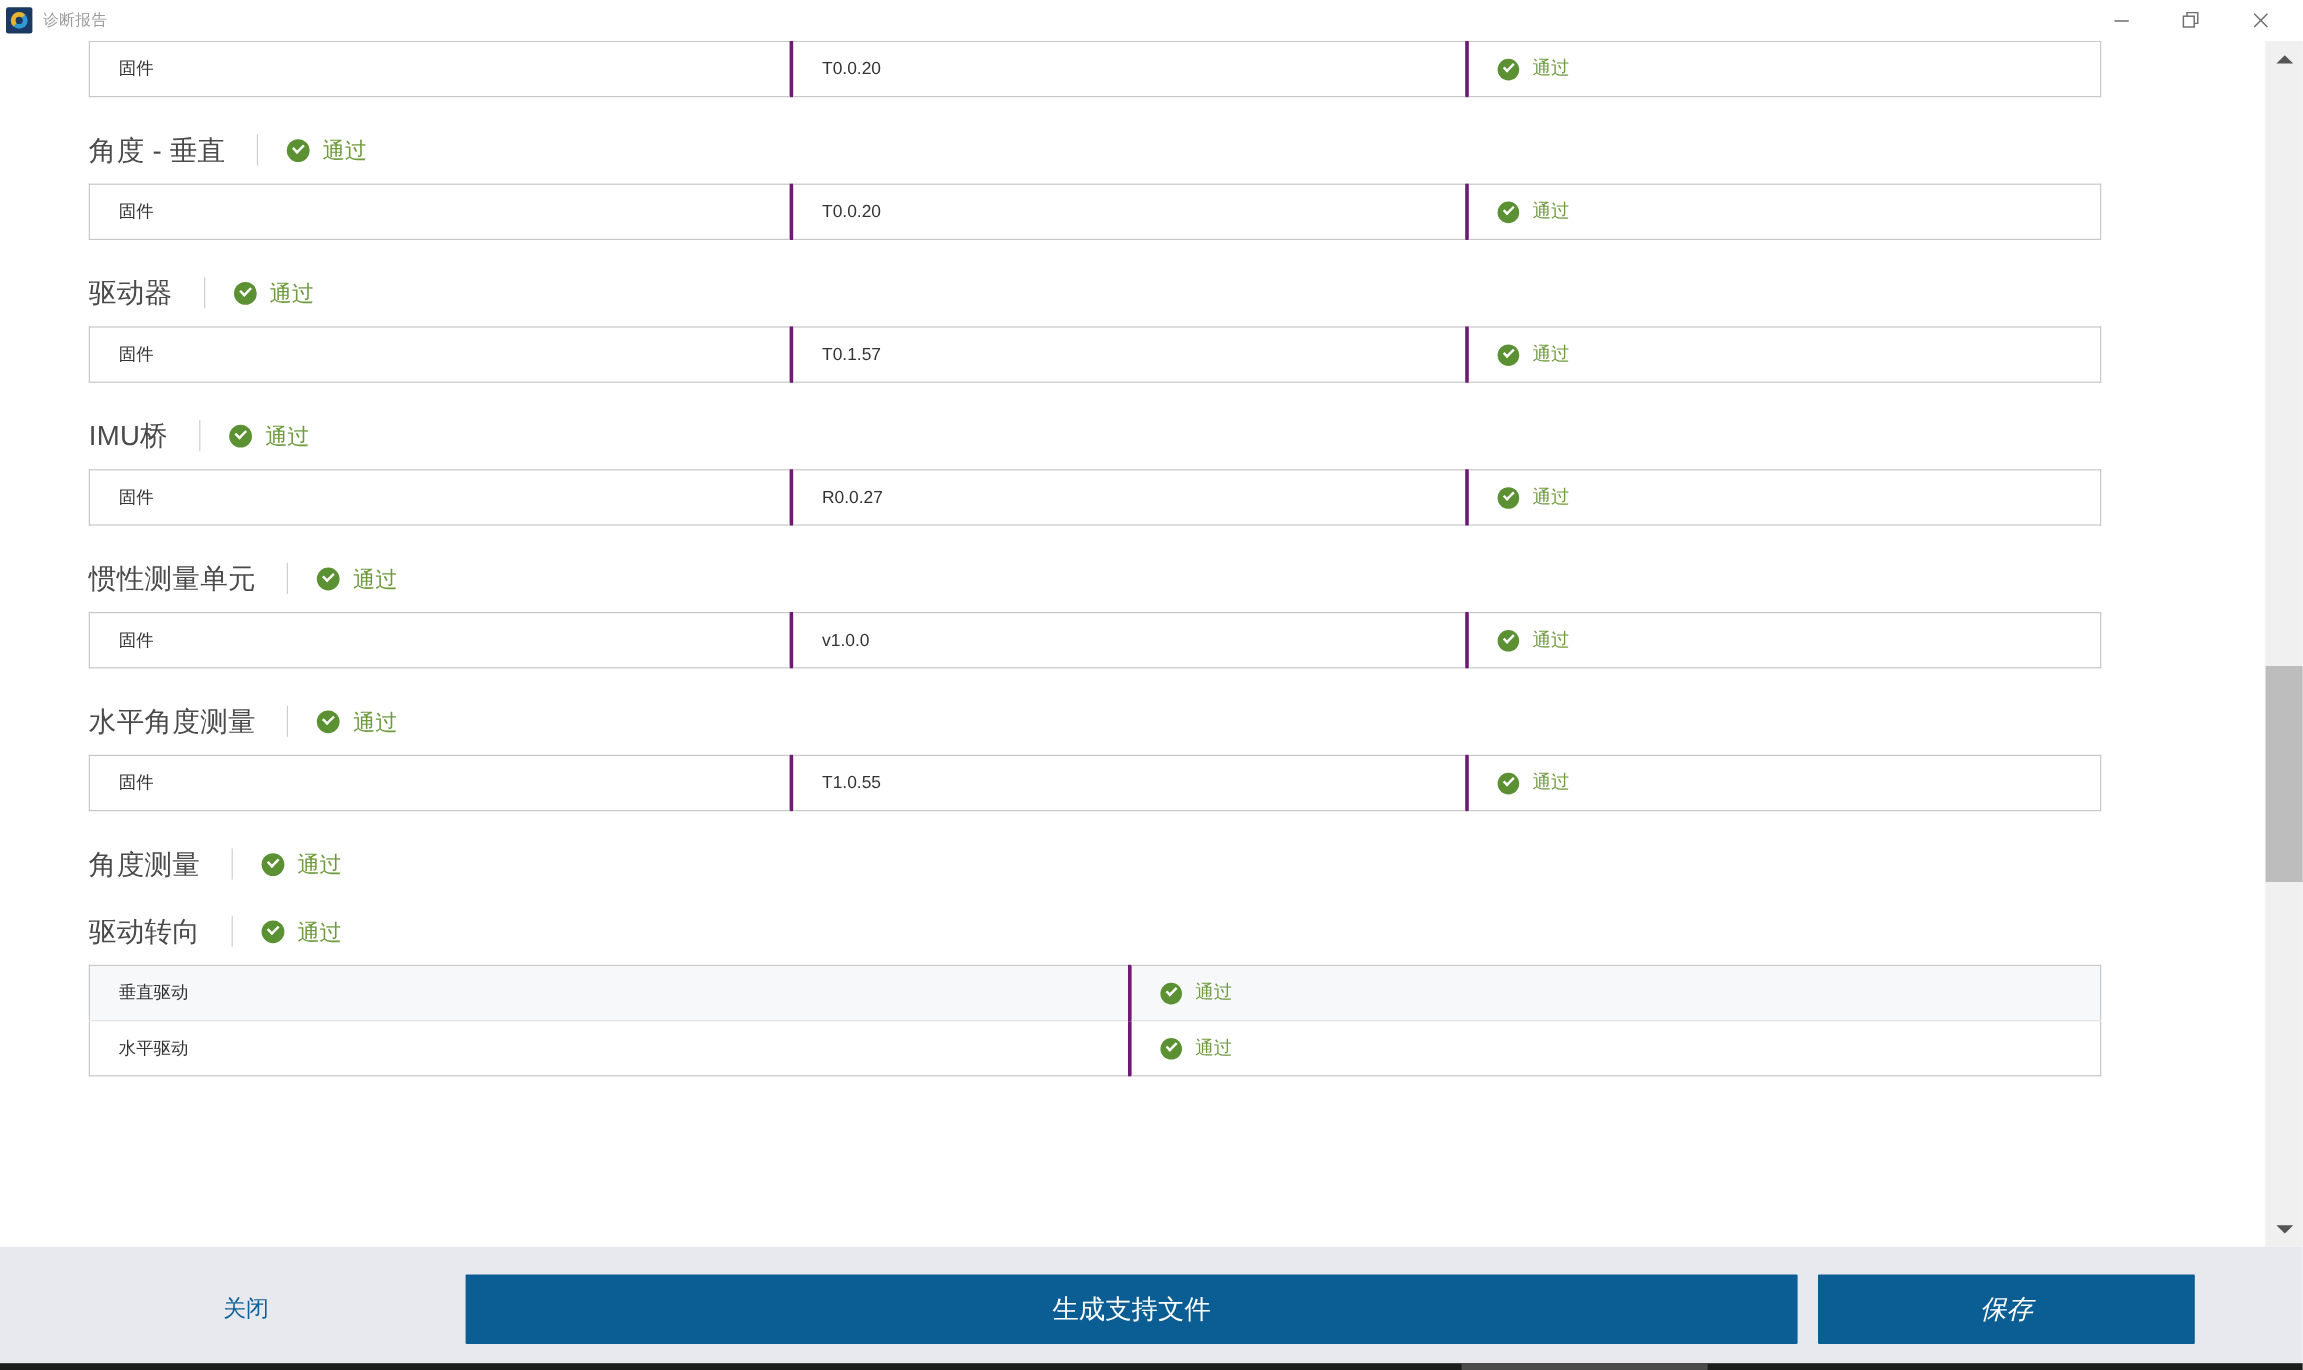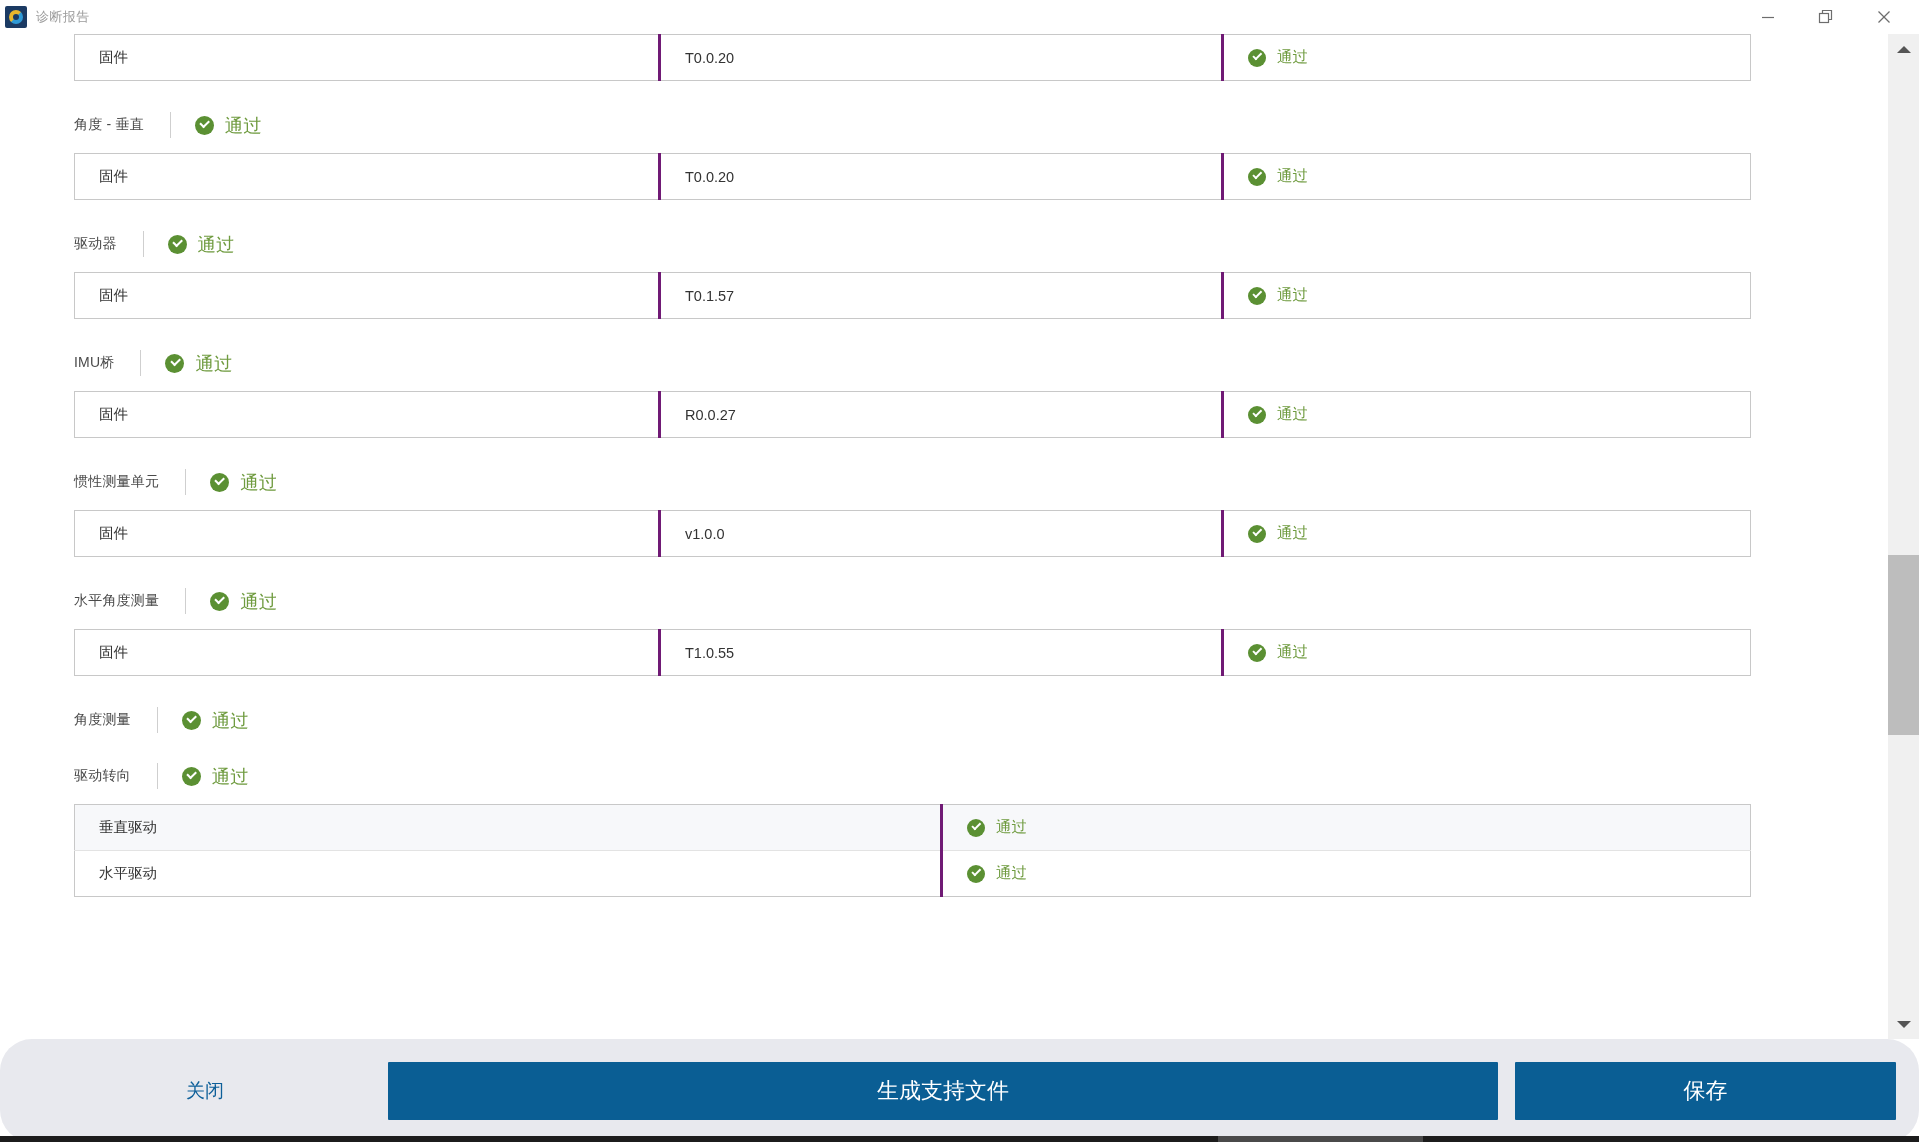--- a/index.html
+++ b/index.html
@@ -97,21 +97,21 @@
   }
 
   
   .section-head {
     display: flex;
     align-items: center;
     height: 56px;
     padding-left: 0px;
   }
   .section-title {
-    font-size: 14px;
+    font-size: 23px;
     color: #4a4a4a;
     white-space: nowrap;
     letter-spacing: 0.2px;
   }
   .sep {
     width: 1px;
     height: 26px;
     background: #cfcfcf;
     margin: 0 24px 0 26px;
     flex: 0 0 1px;
@@ -232,21 +232,20 @@
 
   
   .footer {
     flex: 0 0 103px;
     height: 103px;
     background: #e8e9ee;
     display: flex;
     align-items: center;
     position: relative;
     z-index: 4;
-    border-radius: 32px;
   }
   .btn-link {
     width: 180px;
     height: 55px;
     background: transparent;
     border: none;
     color: #0d5f99;
     font-size: 19px;
     font-family: inherit;
     cursor: pointer;
@@ -266,22 +265,23 @@
     display: flex;
     align-items: center;
     justify-content: center;
     border-radius: 1px;
   }
   .btn-generate {
     width: 1110px;
     margin-left: 93px;
   }
   .btn-save {
-    width: 381px;
+    width: 314px;
     margin-left: 17px;
+    font-style: italic;
   }
 
   
   .taskbar-sliver {
     position: absolute;
     left: 0; bottom: 0;
     width: 1919px;
     height: 6px;
     background: #1c1c1c;
     z-index: 10;

